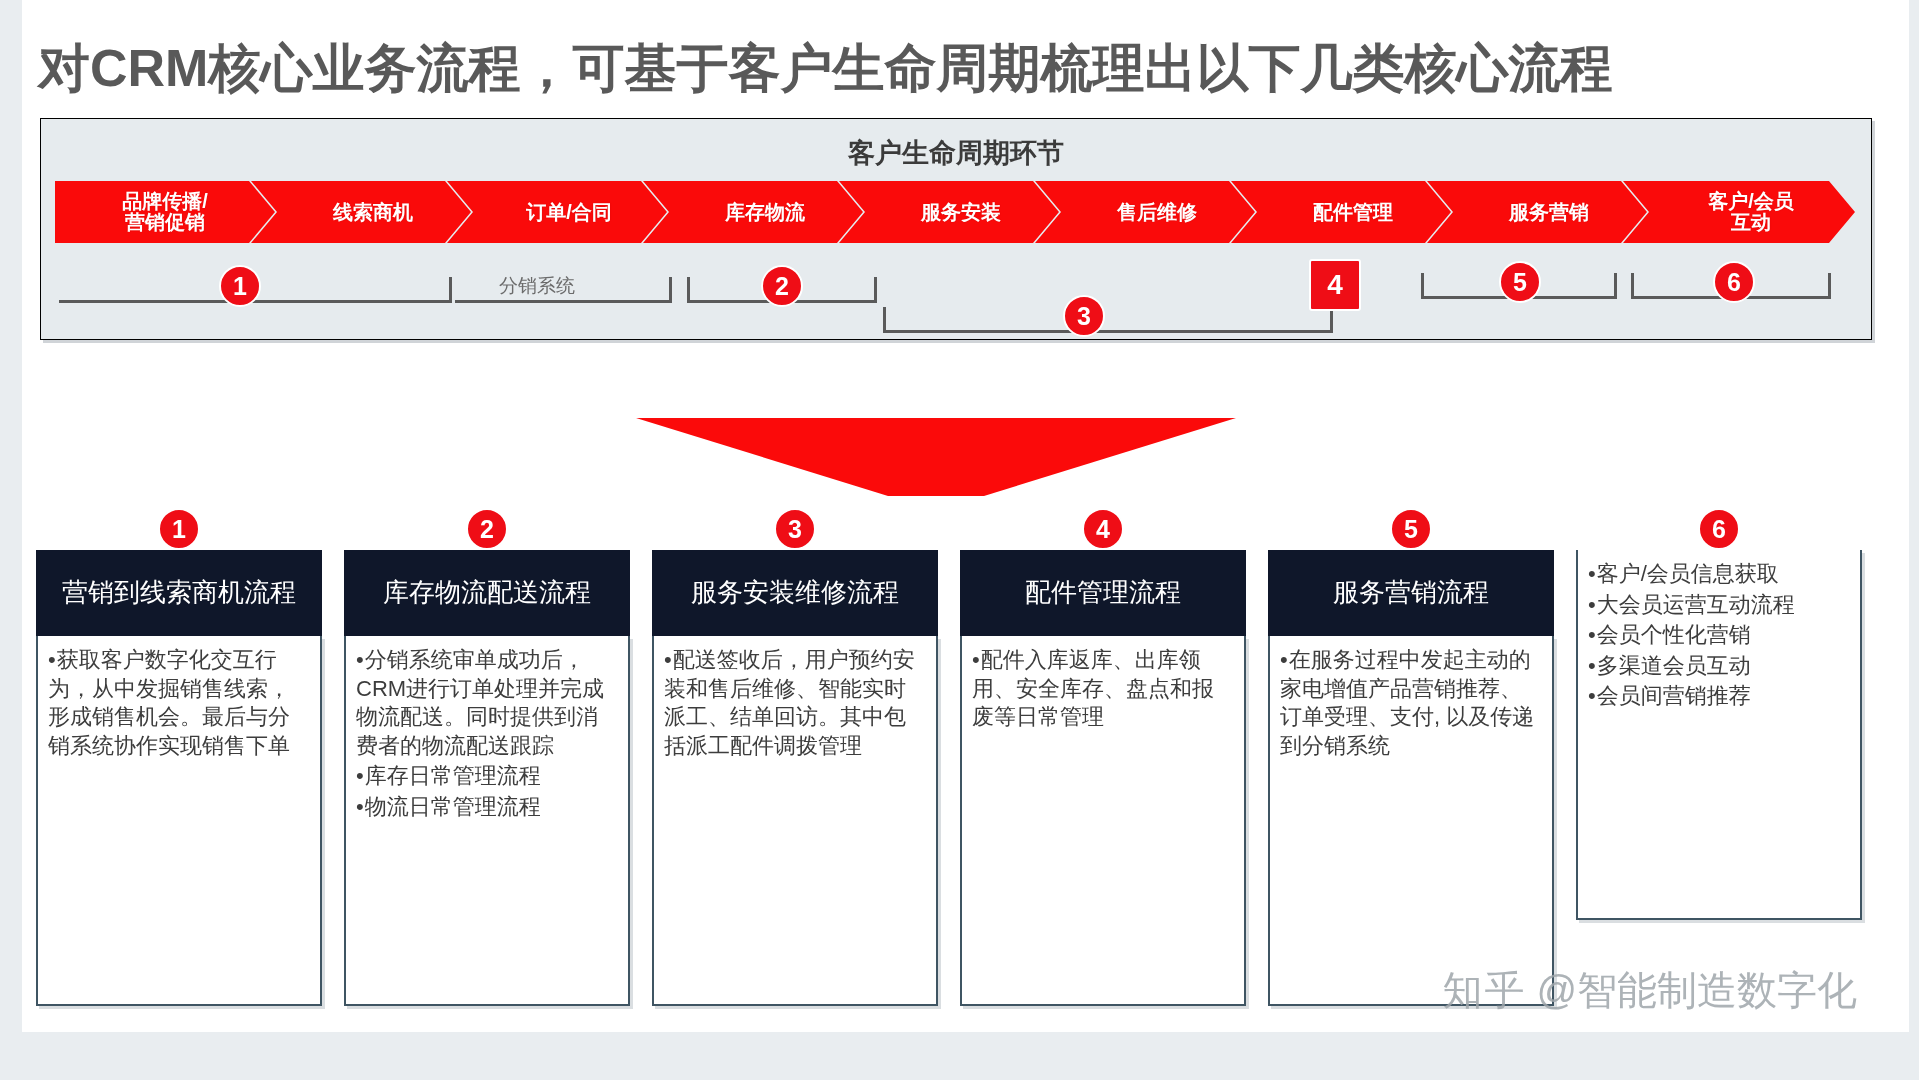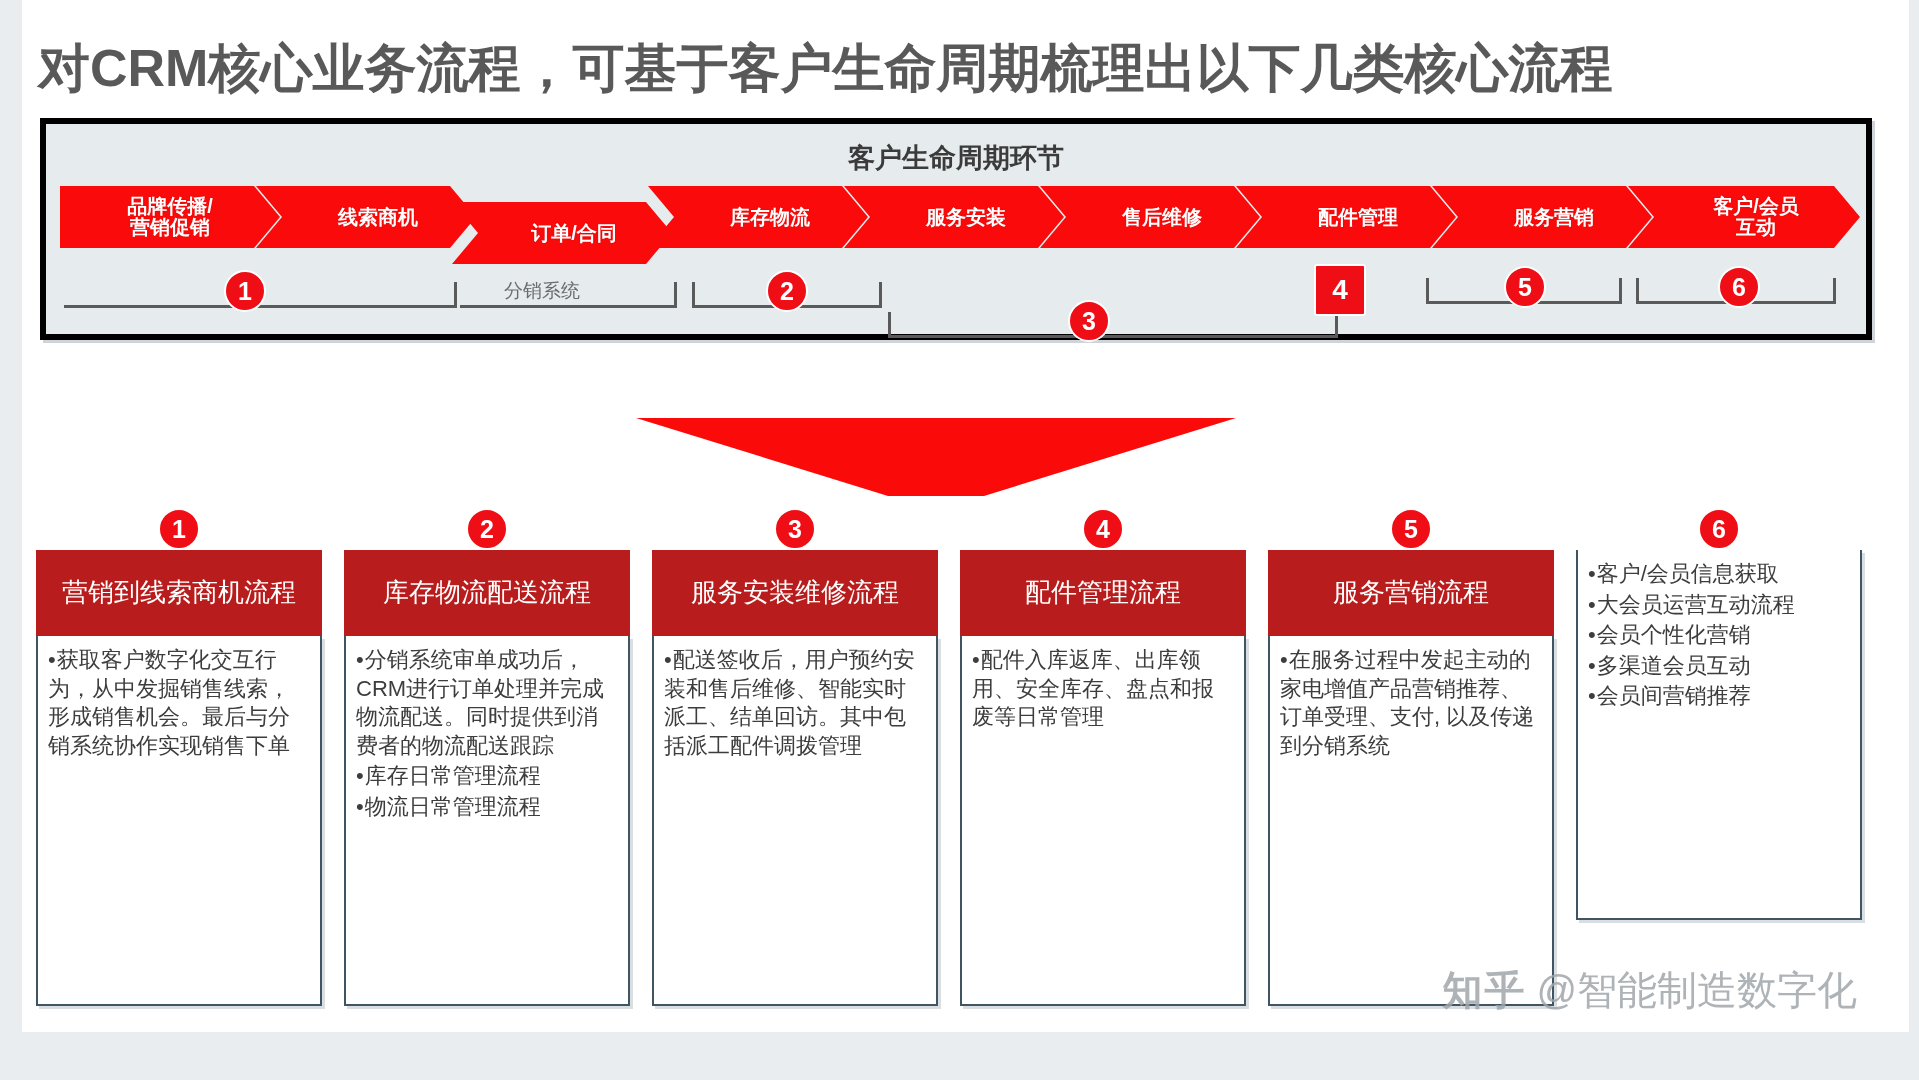--- a/index.html
+++ b/index.html
@@ -23,21 +23,21 @@
   
   .title{
     position:absolute;left:38px;top:34px;width:1810px;
     font-size:52px;font-weight:bold;color:#595959;
     letter-spacing:0px;white-space:nowrap;
   }
 
   
   .panel{
     position:absolute;left:40px;top:118px;width:1832px;height:222px;
-    background:#e6ebee;border:6px solid #000000;
+    background:#e6ebee;border:1px solid #000000;
     box-shadow:3px 3px 0 rgba(150,160,168,.45);
     box-sizing:border-box;
   }
   .panel-title{
     position:absolute;left:0;top:16px;width:100%;
     text-align:center;font-size:27px;font-weight:bold;color:#3b3b3b;
   }
   
   .chev-strip{
     position:absolute;left:14px;top:62px;height:54px;width:1800px;
@@ -108,21 +108,21 @@
     box-sizing:border-box;
   }
   .card-badge{
     position:absolute;top:-42px;left:50%;transform:translateX(-50%);
     width:42px;height:42px;border-radius:50%;
     background:#ef0d16;color:#fff;
     display:flex;align-items:center;justify-content:center;
     font-weight:bold;font-size:25px;border:2px solid #fff;box-sizing:border-box;
   }
   .card-head{
-    background:#b91c1c;color:#ffffff;
+    background:#0f172a;color:#ffffff;
     font-size:26px;font-weight:normal;
     text-align:center;padding:10px 6px 12px;
     line-height:1.18;
     min-height:86px;
     display:flex;align-items:center;justify-content:center;
     box-sizing:border-box;
   }
   .card-body{
     background:#ffffff;
     border:2px solid #3f5563;border-top:none;
@@ -137,21 +137,21 @@
     text-indent:0;
   }
   .card-body p::before{content:"\2022";margin-right:1px;}
 
   
   .watermark{
     position:absolute;right:62px;bottom:62px;
     font-size:40px;color:#9fa6ab;opacity:.85;
     white-space:nowrap;font-weight:normal;
   }
-  .wm-logo{font-weight:bold;margin-right:10px;letter-spacing:2px;margin-top:10px;}
+  .wm-logo{font-weight:normal;margin-right:10px;letter-spacing:2px;margin-top:10px;}
 </style>
 </head>
 <body>
 
 <div class="slide">
 
   <div class="rail-left"></div>
   <div class="rail-right"></div>
   <div class="rail-bottom"></div>
 
@@ -161,21 +161,21 @@
     <div class="panel-title">客户生命周期环节</div>
 
     <div class="chev-strip">
       <div class="chev first" style="left:0px;width:220px;">
         <span>品牌传播/
 营销促销</span>
       </div>
       <div class="chev mid" style="left:196px;width:220px;">
         <span>线索商机</span>
       </div>
-      <div class="chev mid" style="left:392px;width:220px;margin-top:16px;">
+      <div class="chev mid" style="left:392px;width:220px;">
         <span>订单/合同</span>
       </div>
       <div class="chev mid" style="left:588px;width:220px;">
         <span>库存物流</span>
       </div>
       <div class="chev mid" style="left:784px;width:220px;">
         <span>服务安装</span>
       </div>
       <div class="chev mid" style="left:980px;width:220px;">
         <span>售后维修</span>

